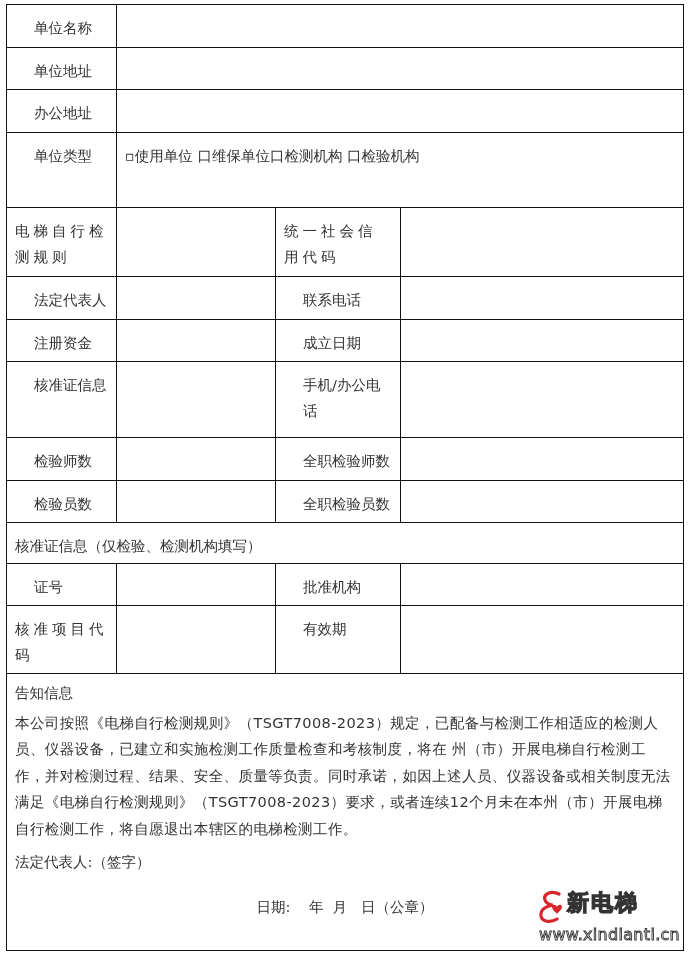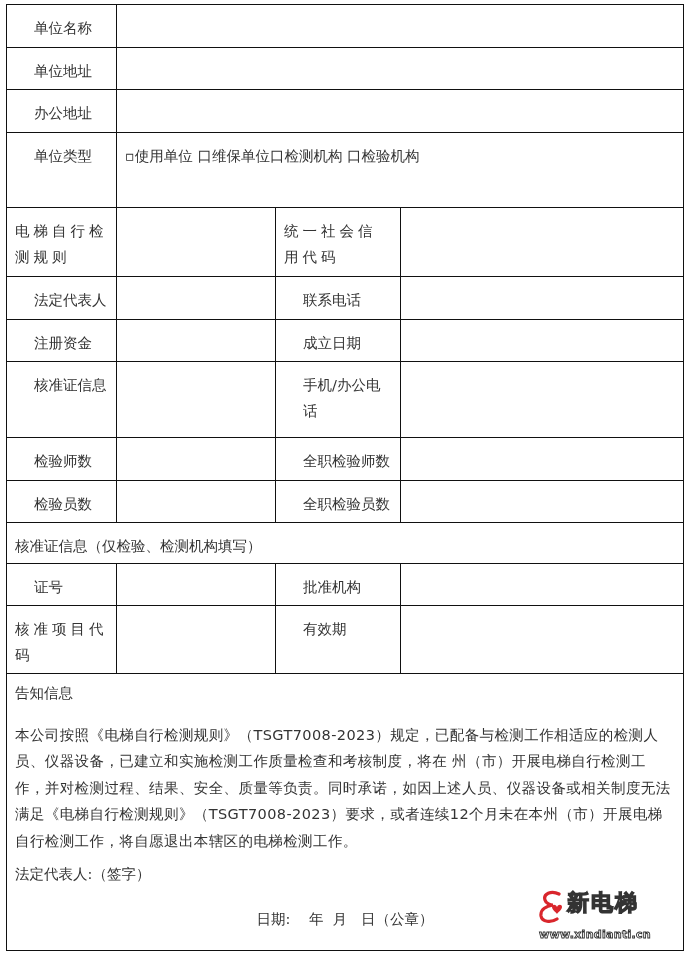--- a/index.html
+++ b/index.html
@@ -11,21 +11,21 @@
   .tbl td.spread { letter-spacing: 4px; }
   .val { cursor: text; }
   .notice p { margin: 0; line-height: 26.5px; }
   .notice .body-text { letter-spacing: 0.4px; }
   .notice .sig { margin-top: 7px; }
   .notice .date { margin-top: 18px; text-align: center; }
   .logo { position: absolute; right: 10px; bottom: 12px; width: 136px; height: 48px; margin-left: 10px; }
   .logo .mark { position: absolute; left: 0; top: 0; width: 30px; height: 34px; }
   .logo .cn { position: absolute; left: 30px; top: 0; font-size: 22px; font-weight: bold; color: #fff;
               -webkit-text-stroke: 1.3px #333; letter-spacing: 2px; font-family: "DejaVu Sans", sans-serif; }
-  .logo .url { position: absolute; left: 2px; top: 32px; font-size: 11px; font-weight: bold; color: #fff;
+  .logo .url { position: absolute; left: 2px; top: 32px; font-size: 16px; font-weight: normal; color: #fff;
                -webkit-text-stroke: 0.9px #333; letter-spacing: 0.3px; font-family: "DejaVu Sans", sans-serif; text-align: right; }
 </style>
 </head>
 <body>
 
 <table class="tbl">
   <colgroup>
     <col style="width:110px">
     <col style="width:159px">
     <col style="width:125px">
@@ -100,21 +100,21 @@
   </tr>
   <tr style="height:68px">
     <td class="spread">核准项目代码</td>
     <td class="val"></td>
     <td class="lab">有效期</td>
     <td class="val"></td>
   </tr>
 
   <tr style="height:277px">
     <td colspan="4" class="notice" style="padding-top:6px; position:relative;">
-      <p style="margin-bottom:15px;">告知信息</p>
+      <p style="margin-bottom:3px;">告知信息</p>
       <p class="body-text">本公司按照《电梯自行检测规则》（TSGT7008-2023）规定，已配备与检测工作相适应的检测人员、仪器设备，已建立和实施检测工作质量检查和考核制度，将在 州（市）开展电梯自行检测工作，并对检测过程、结果、安全、质量等负责。同时承诺，如因上述人员、仪器设备或相关制度无法满足《电梯自行检测规则》（TSGT7008-2023）要求，或者连续12个月未在本州（市）开展电梯自行检测工作，将自愿退出本辖区的电梯检测工作。</p>
       <p class="sig">法定代表人:（签字）</p>
       <p class="date" style="white-space:pre;">日期:    年  月   日（公章）</p>
 
       <div class="logo">
         <svg class="mark" viewBox="0 0 30 34">
           <path d="M22 4 C14 0 6 4 8 10 C9 14 14 15 16 15 C10 16 3 19 4 26 C5 32 14 33 20 29" fill="none" stroke="#d9262c" stroke-width="3.2" stroke-linecap="round"></path>
           <path d="M20 17 C21 14 25 14 25 17 C25 20 21 22 20 24 C19 22 15 20 15 17 C15 14 19 14 20 17 Z" fill="#d9262c"></path>
         </svg>
         <span class="cn">新电梯</span>

